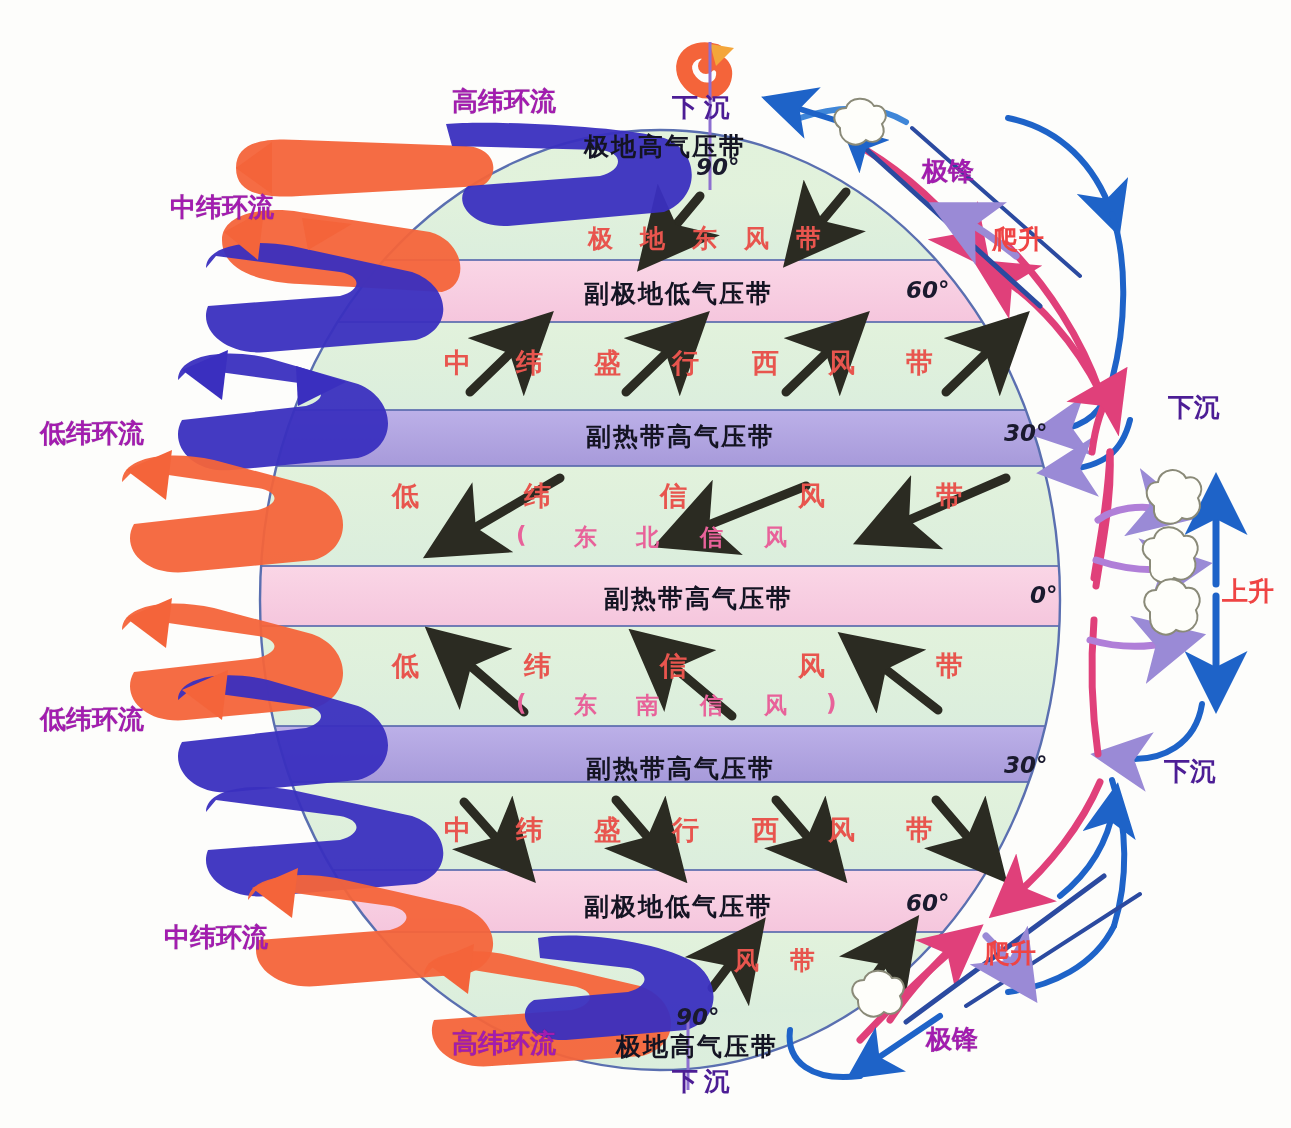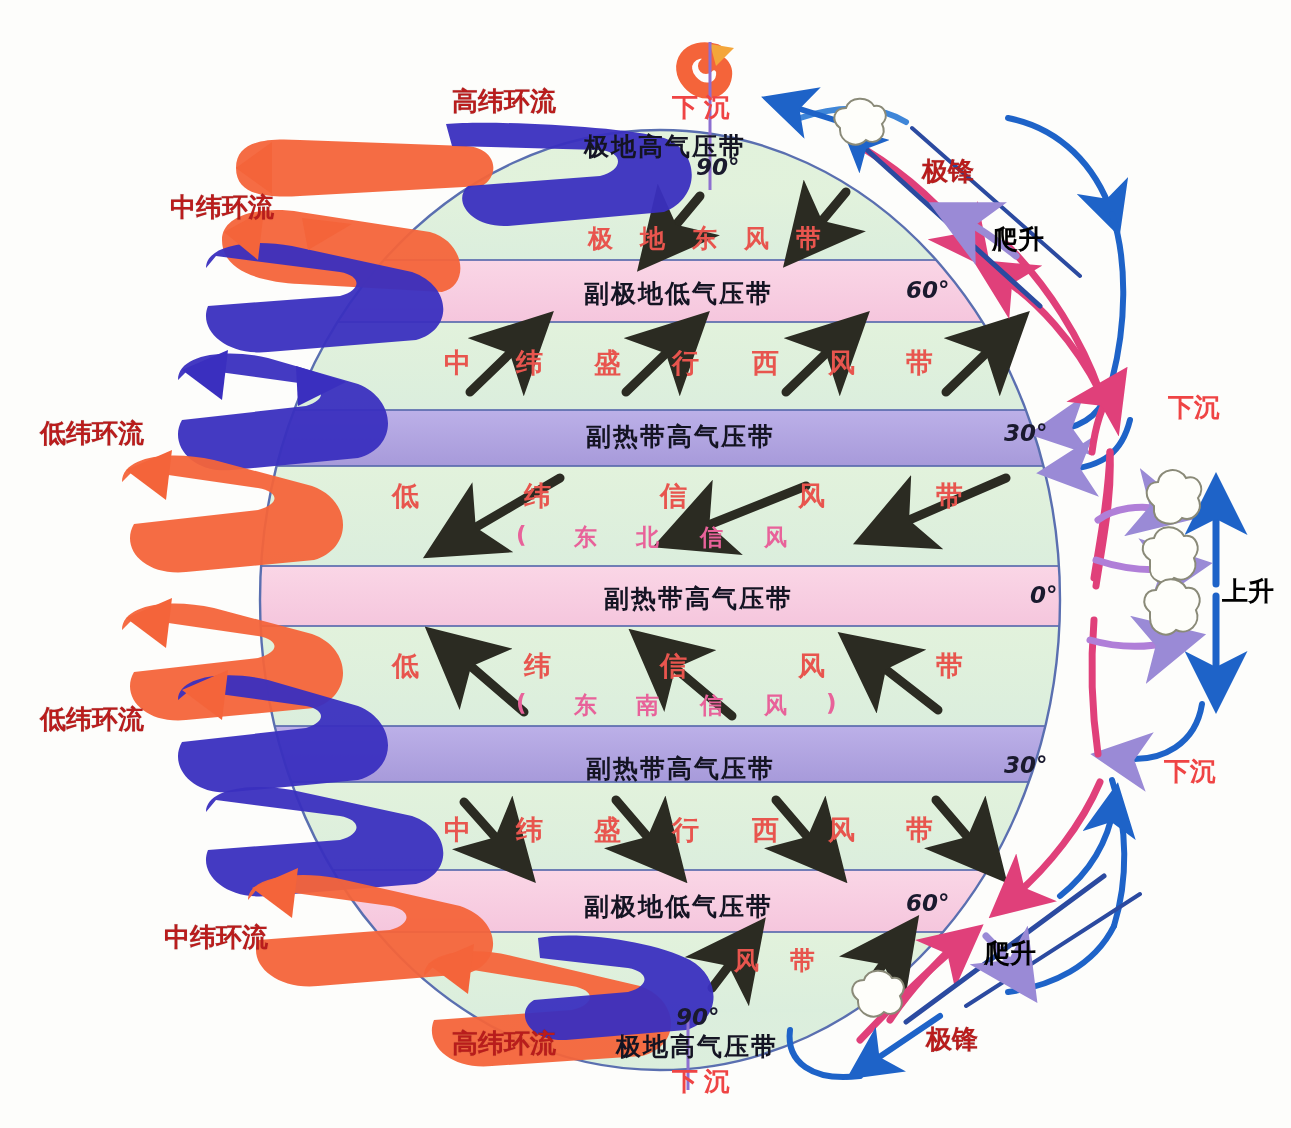--- a/index.html
+++ b/index.html
@@ -5,23 +5,23 @@
 <style>
   html,body{margin:0;padding:0;background:#ffffff;}
   body{
     font-family:"DejaVu Sans","Liberation Sans",sans-serif;
     width:1291px;height:1128px;overflow:hidden;position:relative;
   }
   #stage{position:absolute;left:0;top:0;width:1291px;height:1128px;background:#fdfdfb;}
   #svgroot{position:absolute;left:0;top:0;}
 
   .lbl{position:absolute;white-space:nowrap;font-weight:bold;line-height:1;}
-  .lbl-black{color:#b91c1c;text-shadow:0 0 1px rgba(0,0,0,.25);}
-  .lbl-pink{color:#000000;}
-  .lbl-blue{color:#ef4444;}
+  .lbl-black{color:#a21caf;text-shadow:0 0 1px rgba(0,0,0,.25);}
+  .lbl-pink{color:#ef4444;}
+  .lbl-blue{color:#4c1d95;}
   .lbl-deg{color:#1a1a2e;font-style:italic;font-weight:bold;}
 
   .band-title{
     position:absolute;font-weight:bold;color:#141423;white-space:nowrap;
     letter-spacing:2px;
   }
   .wind-ch{
     position:absolute;font-weight:bold;color:#e8554e;white-space:nowrap;
   }
   .wind-sub{

